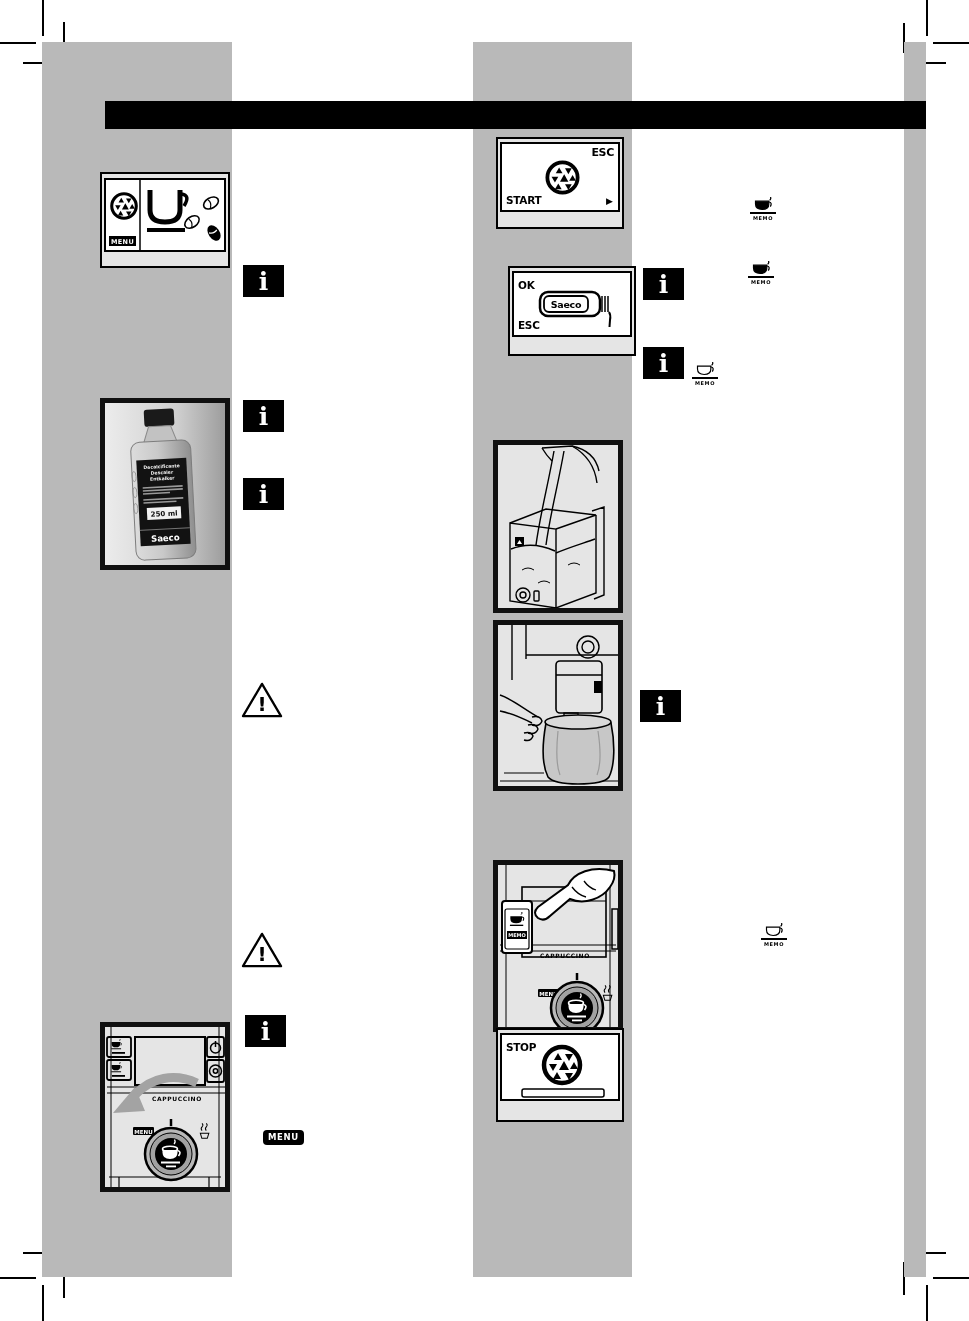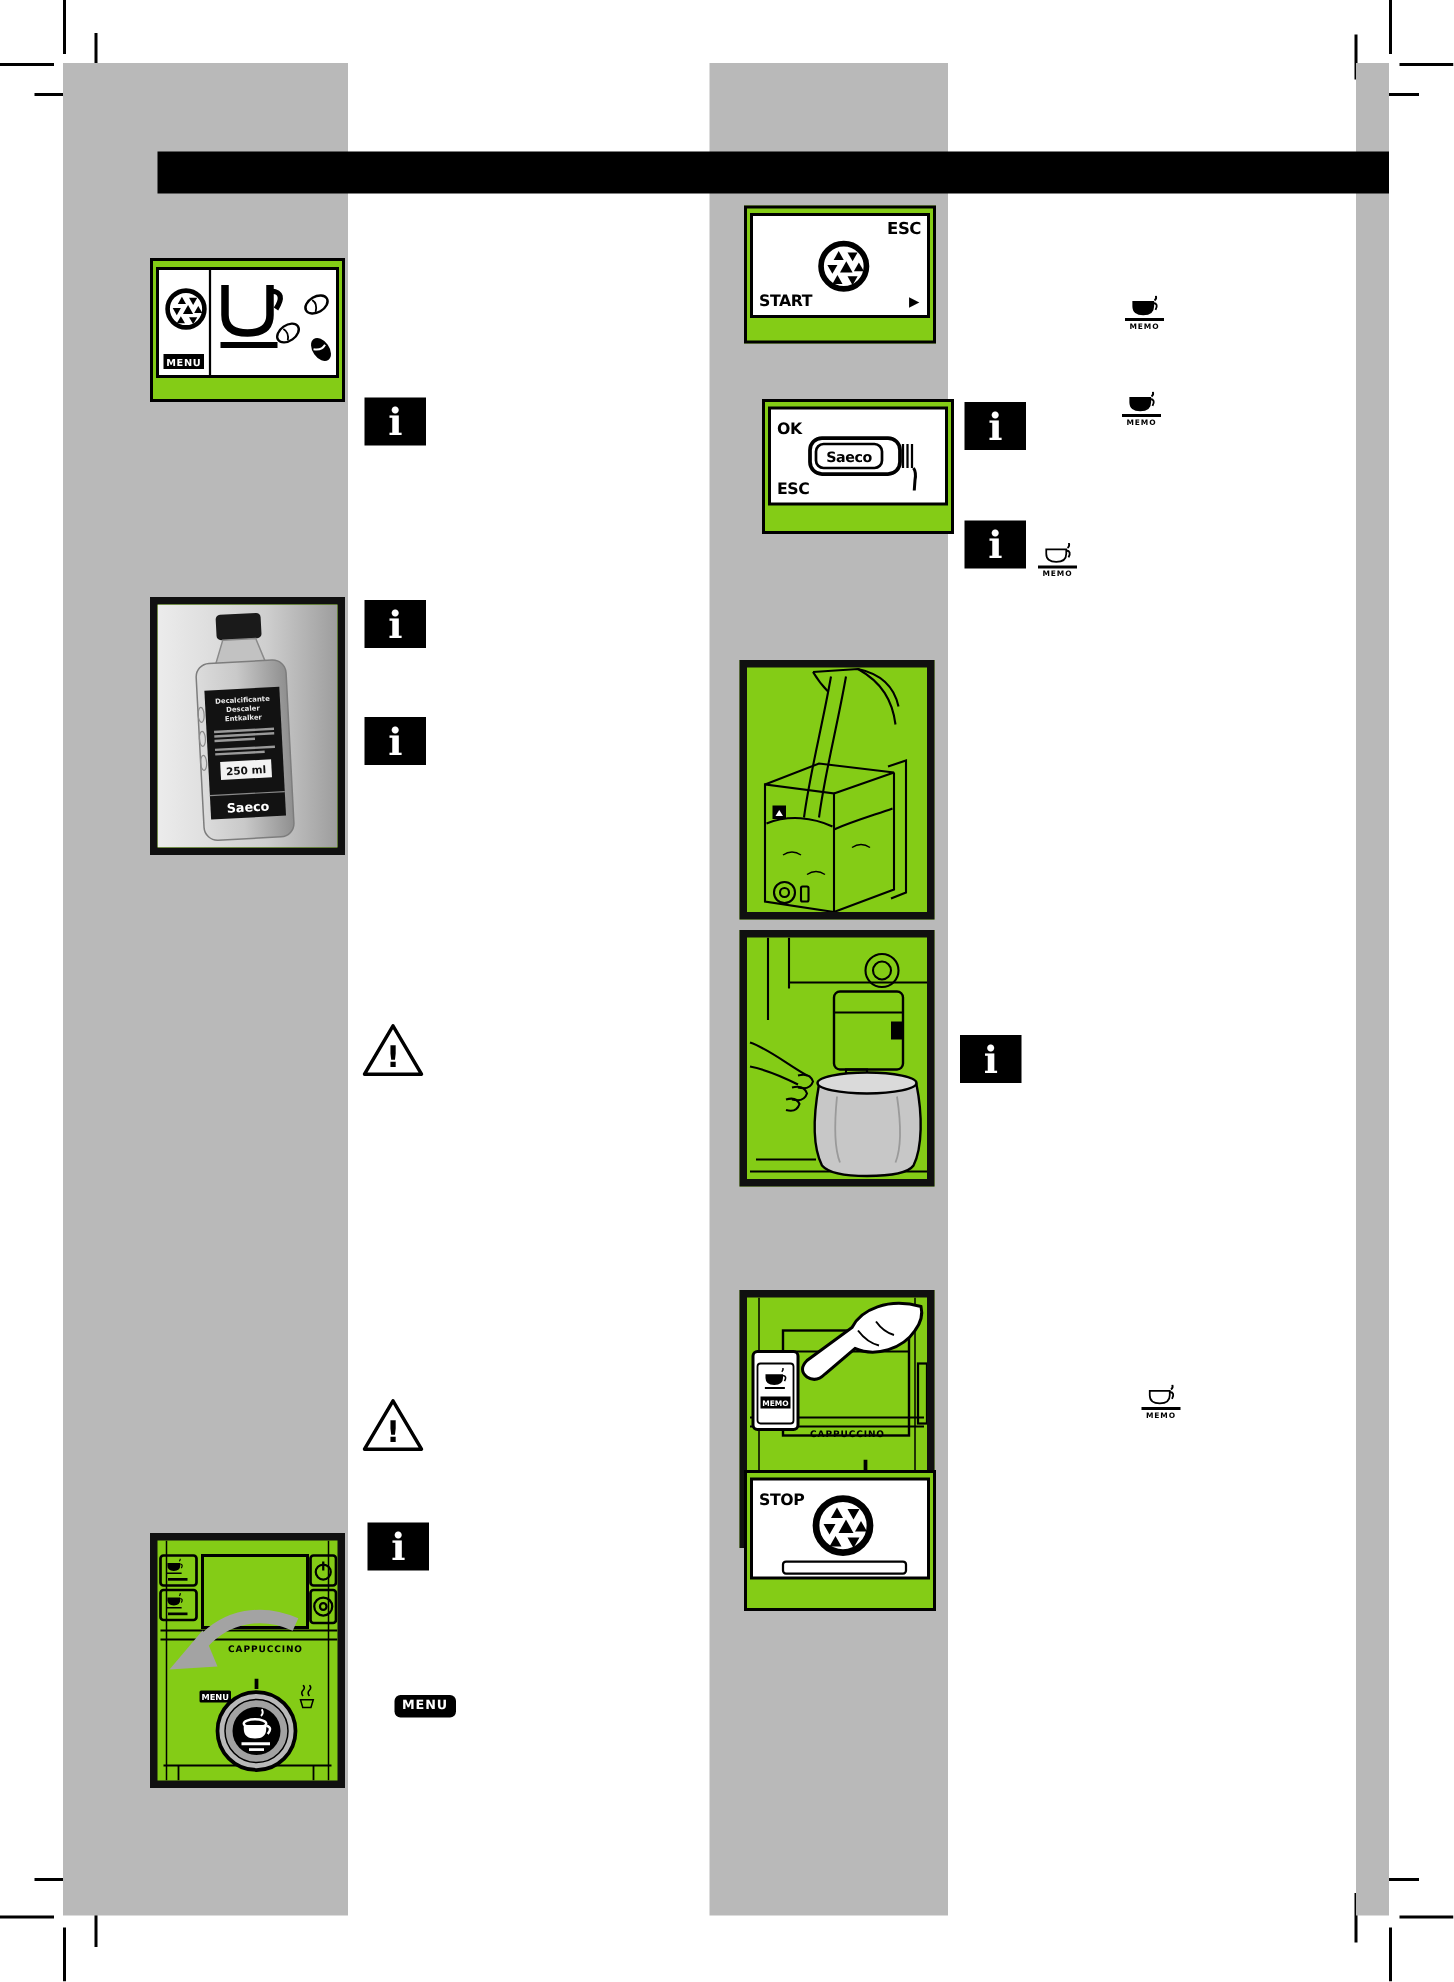--- a/index.html
+++ b/index.html
@@ -1,21 +1,21 @@
 <!DOCTYPE html>
 <html><head>
 <meta charset="utf-8">
 <style>
   html,body{margin:0;padding:0}
   body{width:969px;height:1321px;position:relative;background:#fff;overflow:hidden;
        font-family:"Liberation Sans",sans-serif}
   .mark{position:absolute;background:#000}
   .col{position:absolute;top:42px;height:1235px;background:#b9b9b9}
   .bar{position:absolute;left:105px;top:101px;width:821px;height:28px;background:#000}
-  .fig{position:absolute;background:#84cc16}
+  .fig{position:absolute;background:#e5e5e5}
   .disp{border:2.5px solid #000}
   .photo{border:5px solid #101010}
   .info{position:absolute;width:41px;height:32px;background:#000;color:#fff;
         display:flex;align-items:center;justify-content:center;
         font:bold 25px "DejaVu Serif",serif;line-height:1}
   .warn{position:absolute;width:44px;height:38px}
   .memo{position:absolute;width:30px;text-align:center}
   .memo .line{border-top:2px solid #000;margin:0 2px}
   .memo .txt{font:bold 5px "DejaVu Sans",sans-serif;letter-spacing:.6px;color:#000;margin-top:1px}
   .memo svg{display:block;margin:0 auto}
@@ -323,21 +323,21 @@
     <g>
       <rect x="40" y="124" width="21" height="8" rx="1" fill="#000"></rect>
       <text class="tag" x="50.5" y="130.5" font-size="5.5" text-anchor="middle">MENU</text>
       <line x1="58" y1="133" x2="64" y2="139" stroke="#000" stroke-width="1.2"></line>
     </g>
     <use href="#steamicon" x="104" y="120" width="12" height="17"></use>
     <use href="#dial" x="47" y="108" width="64" height="64"></use>
   </svg>
 </div>
 
-<div class="fig disp" style="left:496px;top:980px;width:124px;height:90px">
+<div class="fig disp" style="left:496px;top:1028px;width:124px;height:90px">
   <svg width="124" height="90" viewBox="0 0 124 90">
     <rect x="3" y="4" width="118" height="66" fill="#fff" stroke="#000" stroke-width="2"></rect>
     <text class="lcd" x="8" y="21" font-size="10.5">STOP</text>
     <use href="#descale" x="42" y="13" width="44" height="44"></use>
     <rect x="24" y="59" width="82" height="8" rx="2" fill="#fff" stroke="#000" stroke-width="1.5"></rect>
   </svg>
 </div>
 
 <div class="info" style="left:243px;top:265px">i</div>
 <div class="info" style="left:243px;top:400px">i</div>

